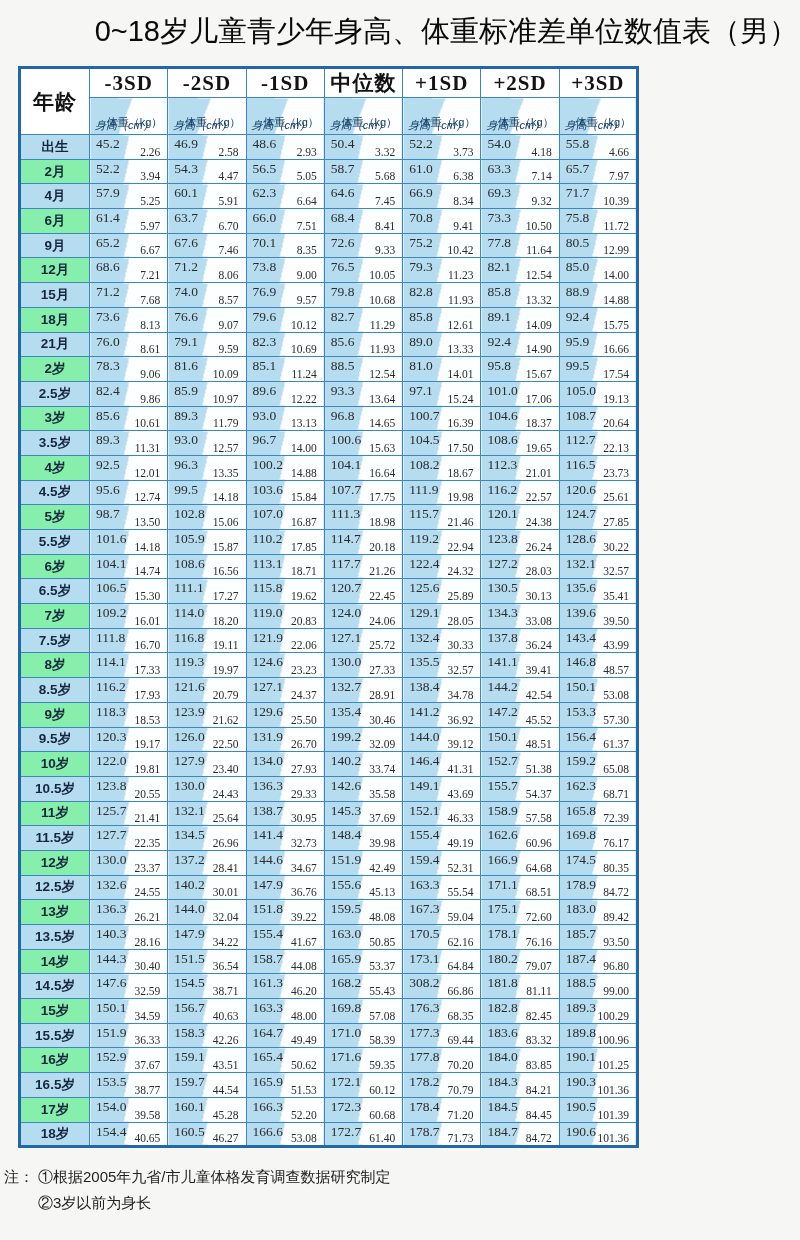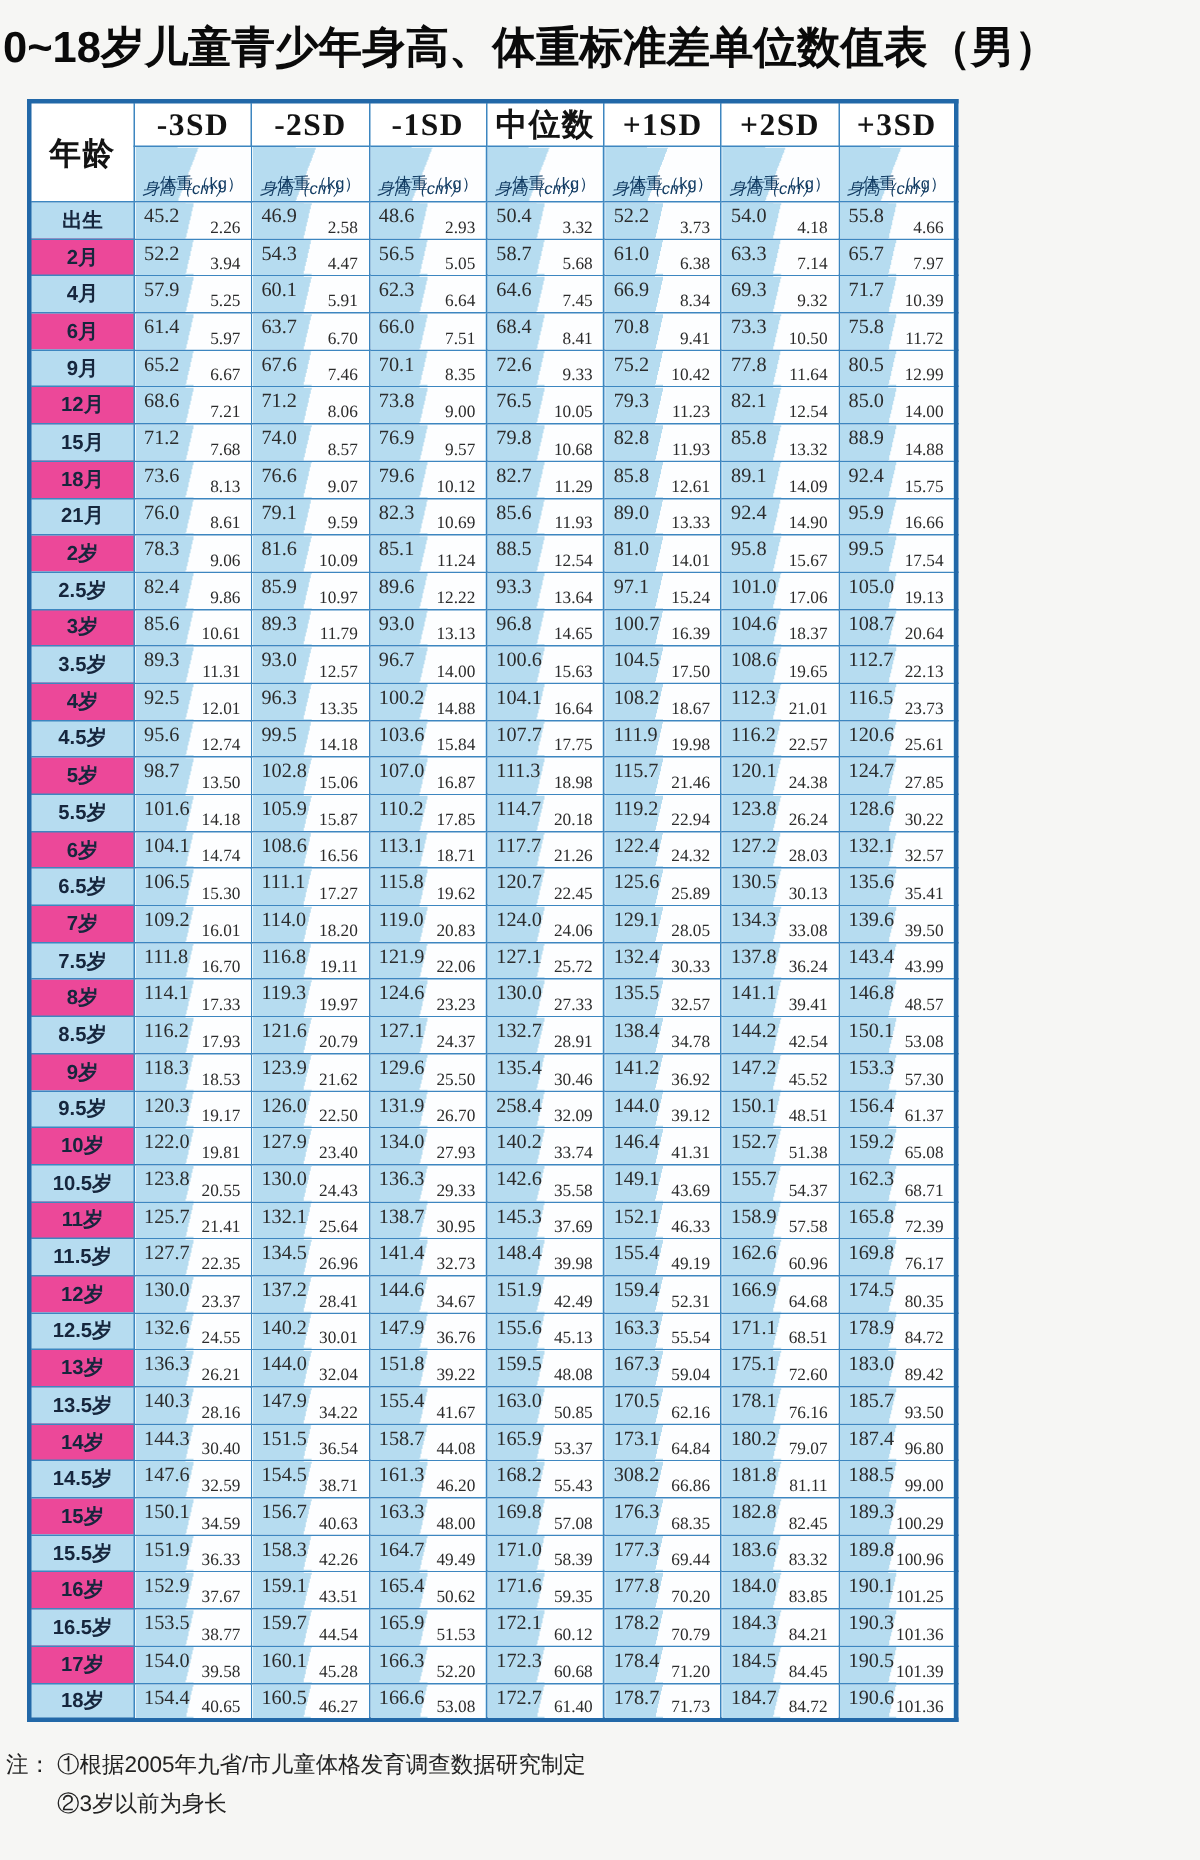--- a/index.html
+++ b/index.html
@@ -11,22 +11,22 @@
   *{box-sizing:border-box;}
   html,body{margin:0;padding:0;}
   body{
     width:800px;height:1240px;overflow:hidden;
     background:#f6f6f4;
     font-family:"Liberation Sans",sans-serif;
   }
   .page{width:800px;height:1240px;position:relative;}
   .title{
     margin:0;padding:12px 2px 14px 2px;
-    text-align:left;
-    font-size:29px;font-weight:bold;color:#0a0a0a;
+    text-align:right;
+    font-size:29px;font-weight:normal;color:#0a0a0a;
     letter-spacing:0px;white-space:nowrap;
   }
   table.growth{
     border-collapse:collapse;table-layout:fixed;
     width:621px;margin-left:18px;
     border:3px solid var(--outer);
     background:#fff;
   }
   table.growth col.agecol{width:70px;}
   th,td{border:1px solid var(--border);padding:0;}
@@ -45,21 +45,21 @@
   }
   thead tr.subrow th{
     height:37px;position:relative;
     background:linear-gradient(111deg,var(--blue) 46%,#fdfeff 46%);
   }
   .sh{position:absolute;left:5px;top:20px;font-size:11px;color:#123c63;font-style:italic;}
   .sw{position:absolute;right:5px;bottom:4px;font-size:11px;color:#123c63;}
   tbody tr{height:24.7px;}
   tbody th.age{
     font-size:13.5px;font-weight:bold;color:#16263d;
-    text-align:center;vertical-align:middle;background:#ec4899;
+    text-align:center;vertical-align:middle;background:#86efac;
   }
   tbody tr.odd th.age{background:var(--blue);}
   tbody td{
     position:relative;
     background:linear-gradient(103deg,var(--blue) 47%,#fdfeff 47%);
   }
   .h{
     position:absolute;left:6px;top:1px;
     font-family:"Liberation Serif",serif;
     font-size:13.5px;color:var(--ink);
@@ -890,21 +890,21 @@
           </td>
           <td>
             <span class="h">126.0</span>
             <span class="w">22.50</span>
           </td>
           <td>
             <span class="h">131.9</span>
             <span class="w">26.70</span>
           </td>
           <td>
-            <span class="h">258.4</span>
+            <span class="h">199.2</span>
             <span class="w">32.09</span>
           </td>
           <td>
             <span class="h">144.0</span>
             <span class="w">39.12</span>
           </td>
           <td>
             <span class="h">150.1</span>
             <span class="w">48.51</span>
           </td>

